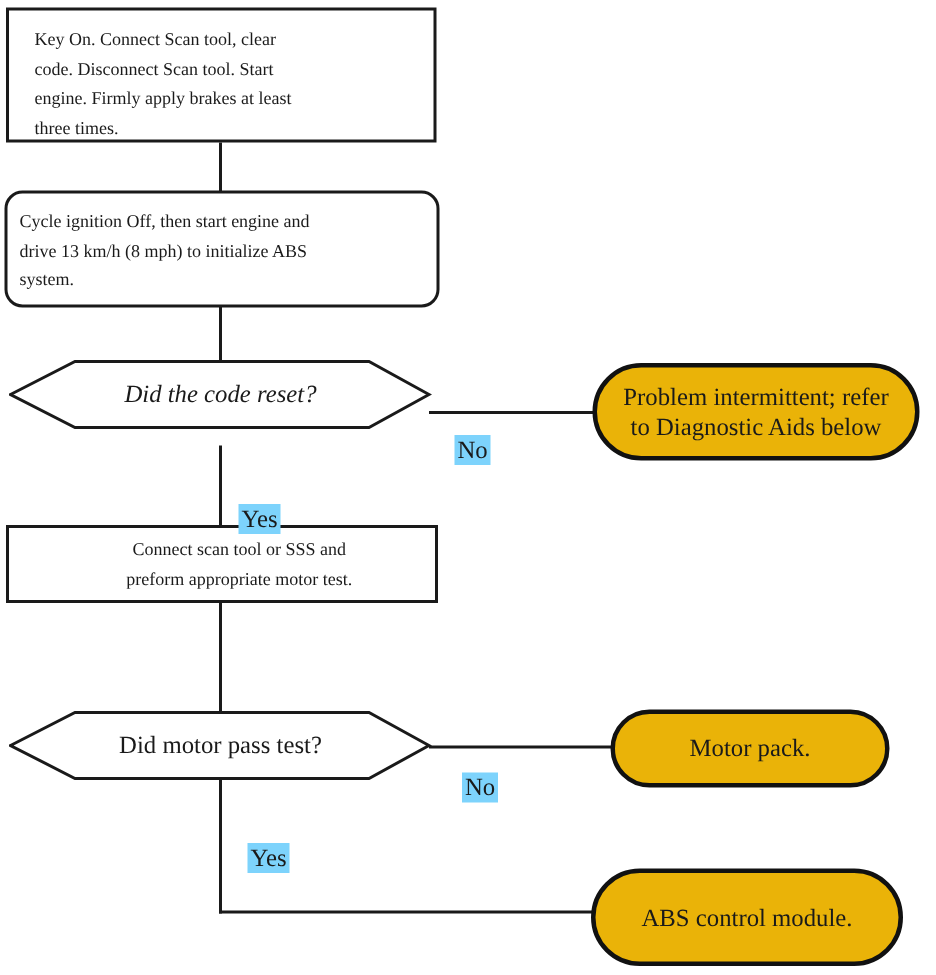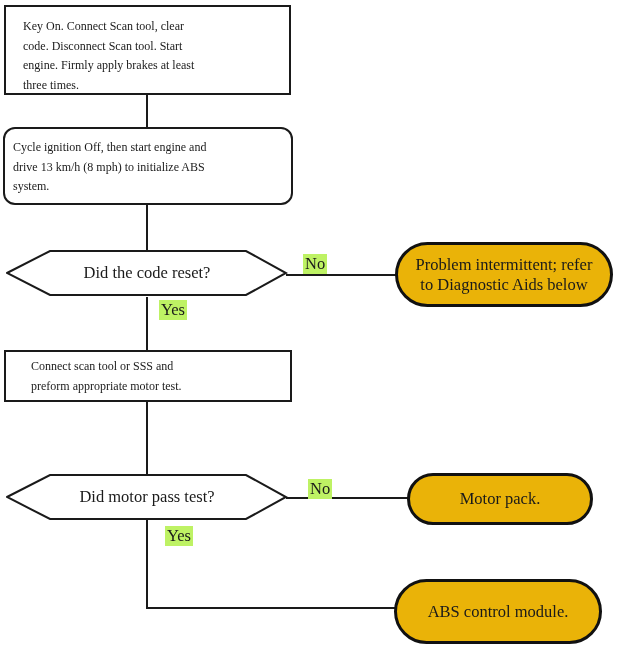--- a/index.html
+++ b/index.html
@@ -62,22 +62,23 @@
     font-size: 16.5px;
     line-height: 20px;
   }
   .line {
     position: absolute;
     background: #1a1a1a;
   }
   .edge-label {
     position: absolute;
     font-size: 16.5px;
-    background: #bef264;
+    background: #7dd3fc;
     padding: 0 2px;
+    margin-top: 36px;
   }
 </style>
 </head>
 <body>
 
 <div id="canvas">
 
   <div class="line" style="left:146px; top:94px;  width:2px; height:34px;"></div>
   <div class="line" style="left:146px; top:204px; width:2px; height:49px;"></div>
   <div class="line" style="left:146px; top:297px; width:2px; height:54px;"></div>
@@ -89,24 +90,24 @@
 
   <div class="process-box multiline" style="left:4px; top:5px; width:287px; height:90px; padding:10px 10px 0 17px;">Key On. Connect Scan tool, clear
 code. Disconnect Scan tool. Start
 engine. Firmly apply brakes at least
 three times.</div>
 
   <div class="process-box multiline" style="left:3px; top:127px; width:290px; height:78px; padding:9px 2px 0 8px;border-radius:12px;">Cycle ignition Off, then start engine and
 drive 13 km/h (8 mph) to initialize ABS
 system.</div>
 
-  <div class="process-box multiline" style="left:4px; top:350px; width:288px; height:52px; padding:5px 2px 0 25px;">Connect scan tool or SSS and
+  <div class="process-box multiline" style="left:4px; top:350px; width:288px; height:52px; padding:5px 2px 0 25px;text-align:center;">Connect scan tool or SSS and
 preform appropriate motor test.</div>
 
-  <div class="hex-node" style="left:6px; top:250px;">
+  <div class="hex-node" style="left:6px; top:240px;font-style:italic;">
     <svg width="282" height="46" viewBox="0 0 282 46">
       <polygon points="1,23 44,1 240,1 280,23 240,45 44,45" fill="#ffffff" stroke="#1a1a1a" stroke-width="2"></polygon>
     </svg>
     <div class="hex-label">Did the code reset?</div>
   </div>
 
   <div class="hex-node" style="left:6px; top:474px;text-decoration:underline;">
     <svg width="282" height="46" viewBox="0 0 282 46">
       <polygon points="1,23 44,1 240,1 280,23 240,45 44,45" fill="#ffffff" stroke="#1a1a1a" stroke-width="2"></polygon>
     </svg>

